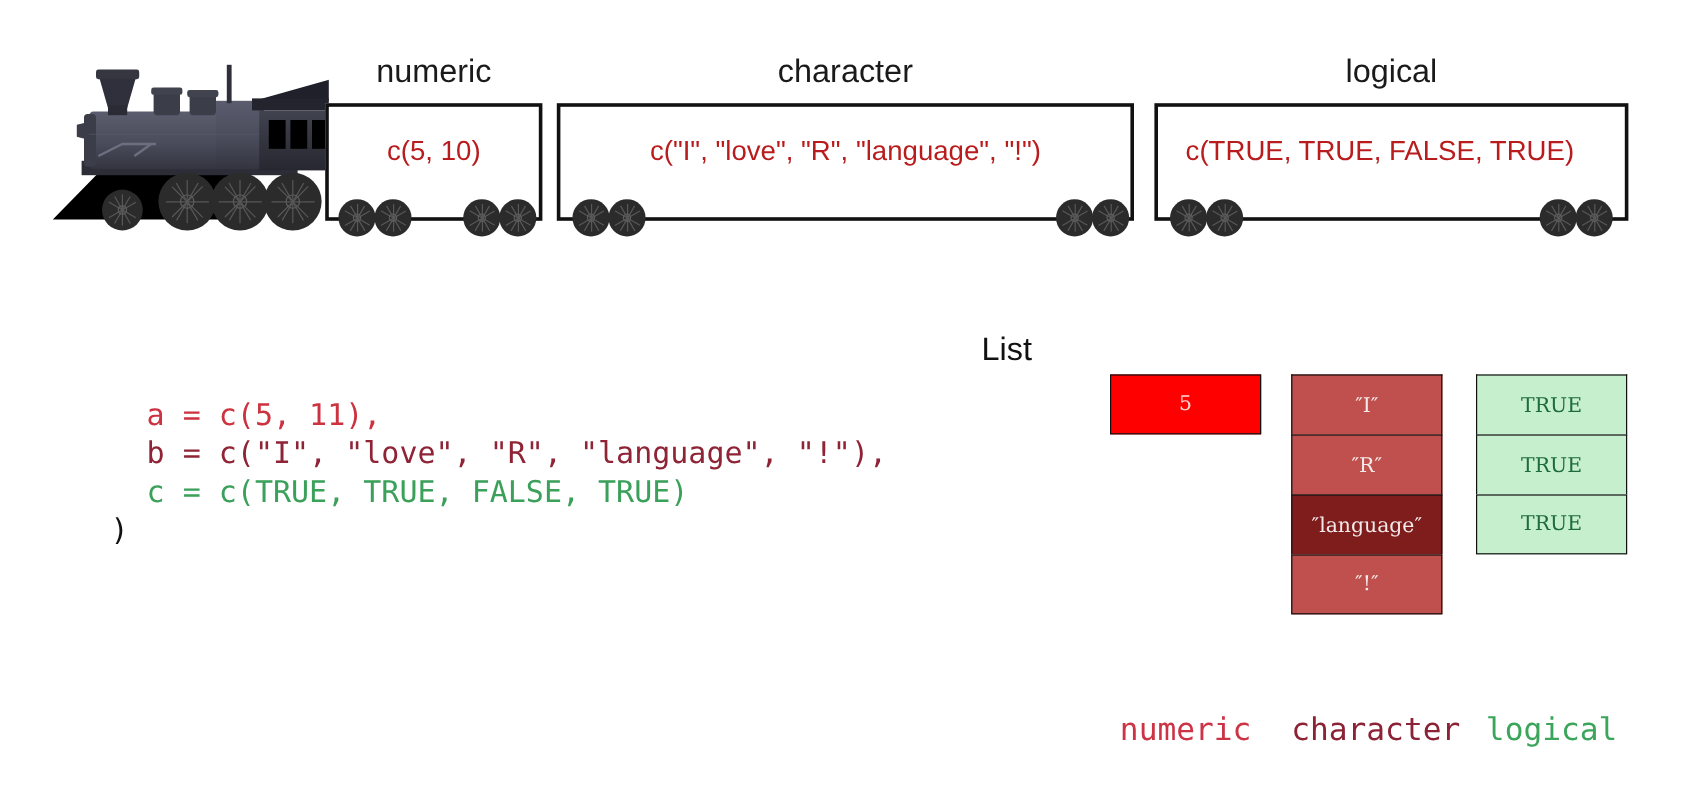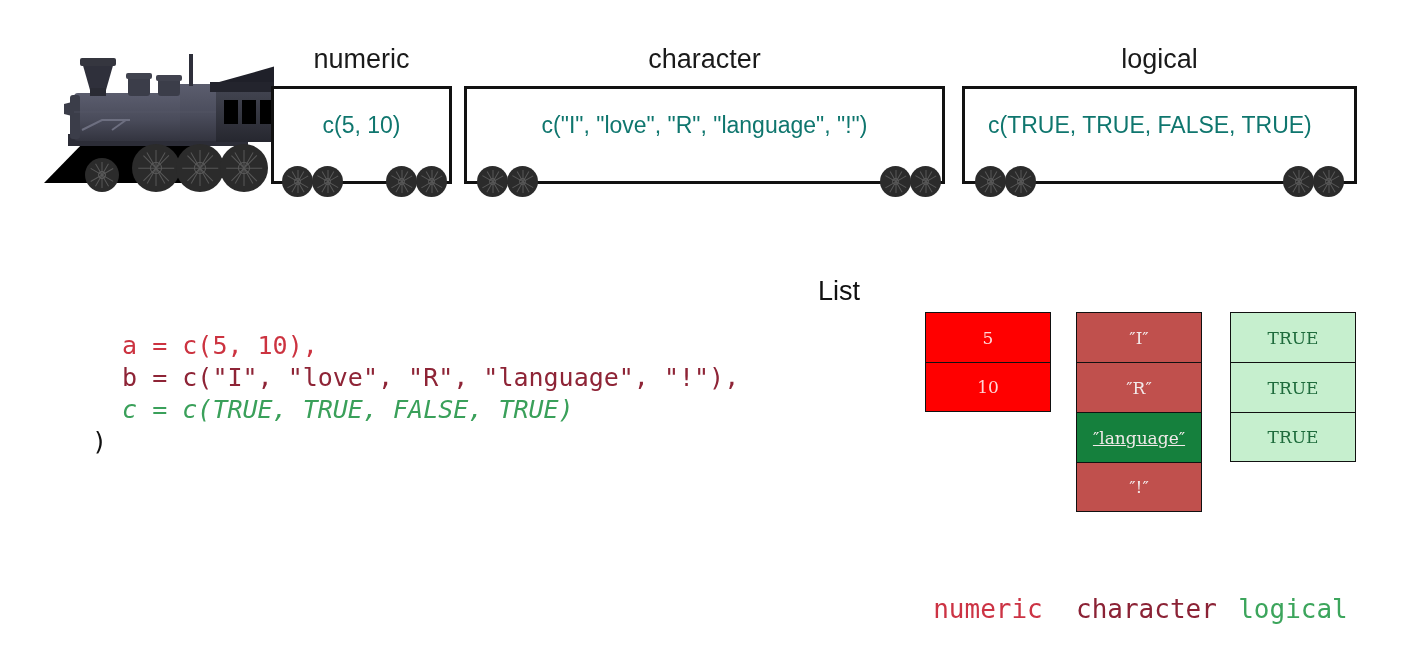--- a/index.html
+++ b/index.html
@@ -9,42 +9,42 @@
   .abs{position:absolute;}
 
   
   #train-scene{position:absolute;left:0;top:0;width:1416px;height:210px;}
 
   .wagon-label{position:absolute;font-family:"Liberation Sans",sans-serif;
                font-size:27px;color:#1a1a1a;text-align:center;white-space:nowrap;}
 
   .wagon-box{position:absolute;border:3px solid #111;background:#fff;box-sizing:border-box;}
   .wagon-text{position:absolute;font-family:"Liberation Sans",sans-serif;
-              font-size:23px;color:#0f766e;white-space:nowrap;}
+              font-size:23px;color:#b91c1c;white-space:nowrap;}
 
   .wheel{position:absolute;border-radius:50%;background:#2b2b2b;}
   .wheel::before,.wheel::after{content:"";position:absolute;left:50%;top:12%;
       width:1px;height:76%;background:#585858;transform-origin:50% 50%;}
   .wheel::before{transform:translateX(-50%) rotate(30deg);}
   .wheel::after{transform:translateX(-50%) rotate(-30deg);}
   .wheel .sp{position:absolute;inset:0;border-radius:50%;}
   .wheel .sp i{position:absolute;left:50%;top:12%;width:1px;height:76%;
       background:#585858;transform-origin:50% 50%;display:block;}
   .wheel .hub{position:absolute;left:50%;top:50%;width:24%;height:24%;
       margin-left:-12%;margin-top:-12%;border-radius:50%;
       border:1px solid #5d5d5d;box-sizing:border-box;}
 
   
   #code-block{position:absolute;left:92px;top:330px;
      font-family:"DejaVu Sans Mono","Liberation Mono",monospace;
      font-size:25px;line-height:32px;white-space:pre;}
   .c-black{color:#111111;}
   .c-red{color:#cc3340;}
   .c-maroon{color:#8e2436;}
-  .c-green{color:#3aa05a;font-style:italic;}
+  .c-green{color:#3aa05a;}
 
   
   #list-title{position:absolute;left:818px;top:276px;font-size:27px;color:#111;}
 
   .col{position:absolute;}
   .cell{box-sizing:border-box;border:1.5px solid #111;border-bottom:none;
         font-family:"DejaVu Serif","Liberation Serif",serif;
         font-size:17px;display:flex;align-items:center;justify-content:center;
         white-space:nowrap;}
   .cell:last-child{border-bottom:1.5px solid #111;}
@@ -247,34 +247,33 @@
   <div class="wheel" style="left:1313px;top:166px;width:31px;height:31px;">
     <span class="sp">
         <i style="transform:translateX(-50%) rotate(0deg);"></i>
         <i style="transform:translateX(-50%) rotate(60deg);"></i>
         <i style="transform:translateX(-50%) rotate(120deg);"></i>
       </span>
     <span class="hub"></span>
     </div>
 </div>
 
-<div id="code-block"><div class="c-red">  a = c(5, 10),</div><div class="c-maroon">  b = c("I", "love", "R", "language", "!"),</div><div class="c-green">  c = c(TRUE, TRUE, FALSE, TRUE)</div><div class="c-black">)</div></div>
+<div id="code-block"><div class="c-red">  a = c(5, 11),</div><div class="c-maroon">  b = c("I", "love", "R", "language", "!"),</div><div class="c-green">  c = c(TRUE, TRUE, FALSE, TRUE)</div><div class="c-black">)</div></div>
 
 <div id="list-title">List</div>
 
 <div id="list-columns">
     <div class="col" style="left: 925px; top: 312px; width: 126px;">
       <div class="cell" style="height: 50px; background: rgb(255, 0, 0); color: rgb(255, 215, 215);">5</div>
-      <div class="cell" style="height: 50px; background: rgb(255, 0, 0); color: rgb(255, 215, 215);">10</div>
     </div>
     <div class="col-footer" style="left: 925px; top: 594px; width: 126px; text-align: center; color: rgb(204, 51, 68);">numeric</div>
     <div class="col" style="left: 1076px; top: 312px; width: 126px;">
       <div class="cell" style="height: 50px; background: rgb(192, 80, 77); color: rgb(242, 234, 234);">″I″</div>
       <div class="cell" style="height: 50px; background: rgb(192, 80, 77); color: rgb(242, 234, 234);">″R″</div>
-      <div class="cell" style="height: 50px; background: #15803d; color: rgb(242, 234, 234); text-decoration: underline;">″language″</div>
+      <div class="cell" style="height: 50px; background: #7f1d1d; color: rgb(242, 234, 234);">″language″</div>
       <div class="cell" style="height: 50px; background: rgb(192, 80, 77); color: rgb(242, 234, 234);">″!″</div>
     </div>
     <div class="col-footer" style="left: 1076px; top: 594px; width: 126px; text-align: center; color: rgb(139, 34, 53);">character</div>
     <div class="col" style="left: 1230px; top: 312px; width: 126px;">
       <div class="cell" style="height: 50px; background: rgb(198, 239, 206); color: rgb(30, 107, 60);">TRUE</div>
       <div class="cell" style="height: 50px; background: rgb(198, 239, 206); color: rgb(30, 107, 60);">TRUE</div>
       <div class="cell" style="height: 50px; background: rgb(198, 239, 206); color: rgb(30, 107, 60);">TRUE</div>
     </div>
     <div class="col-footer" style="left: 1230px; top: 594px; width: 126px; text-align: center; color: rgb(60, 165, 92);">logical</div>
   </div>

